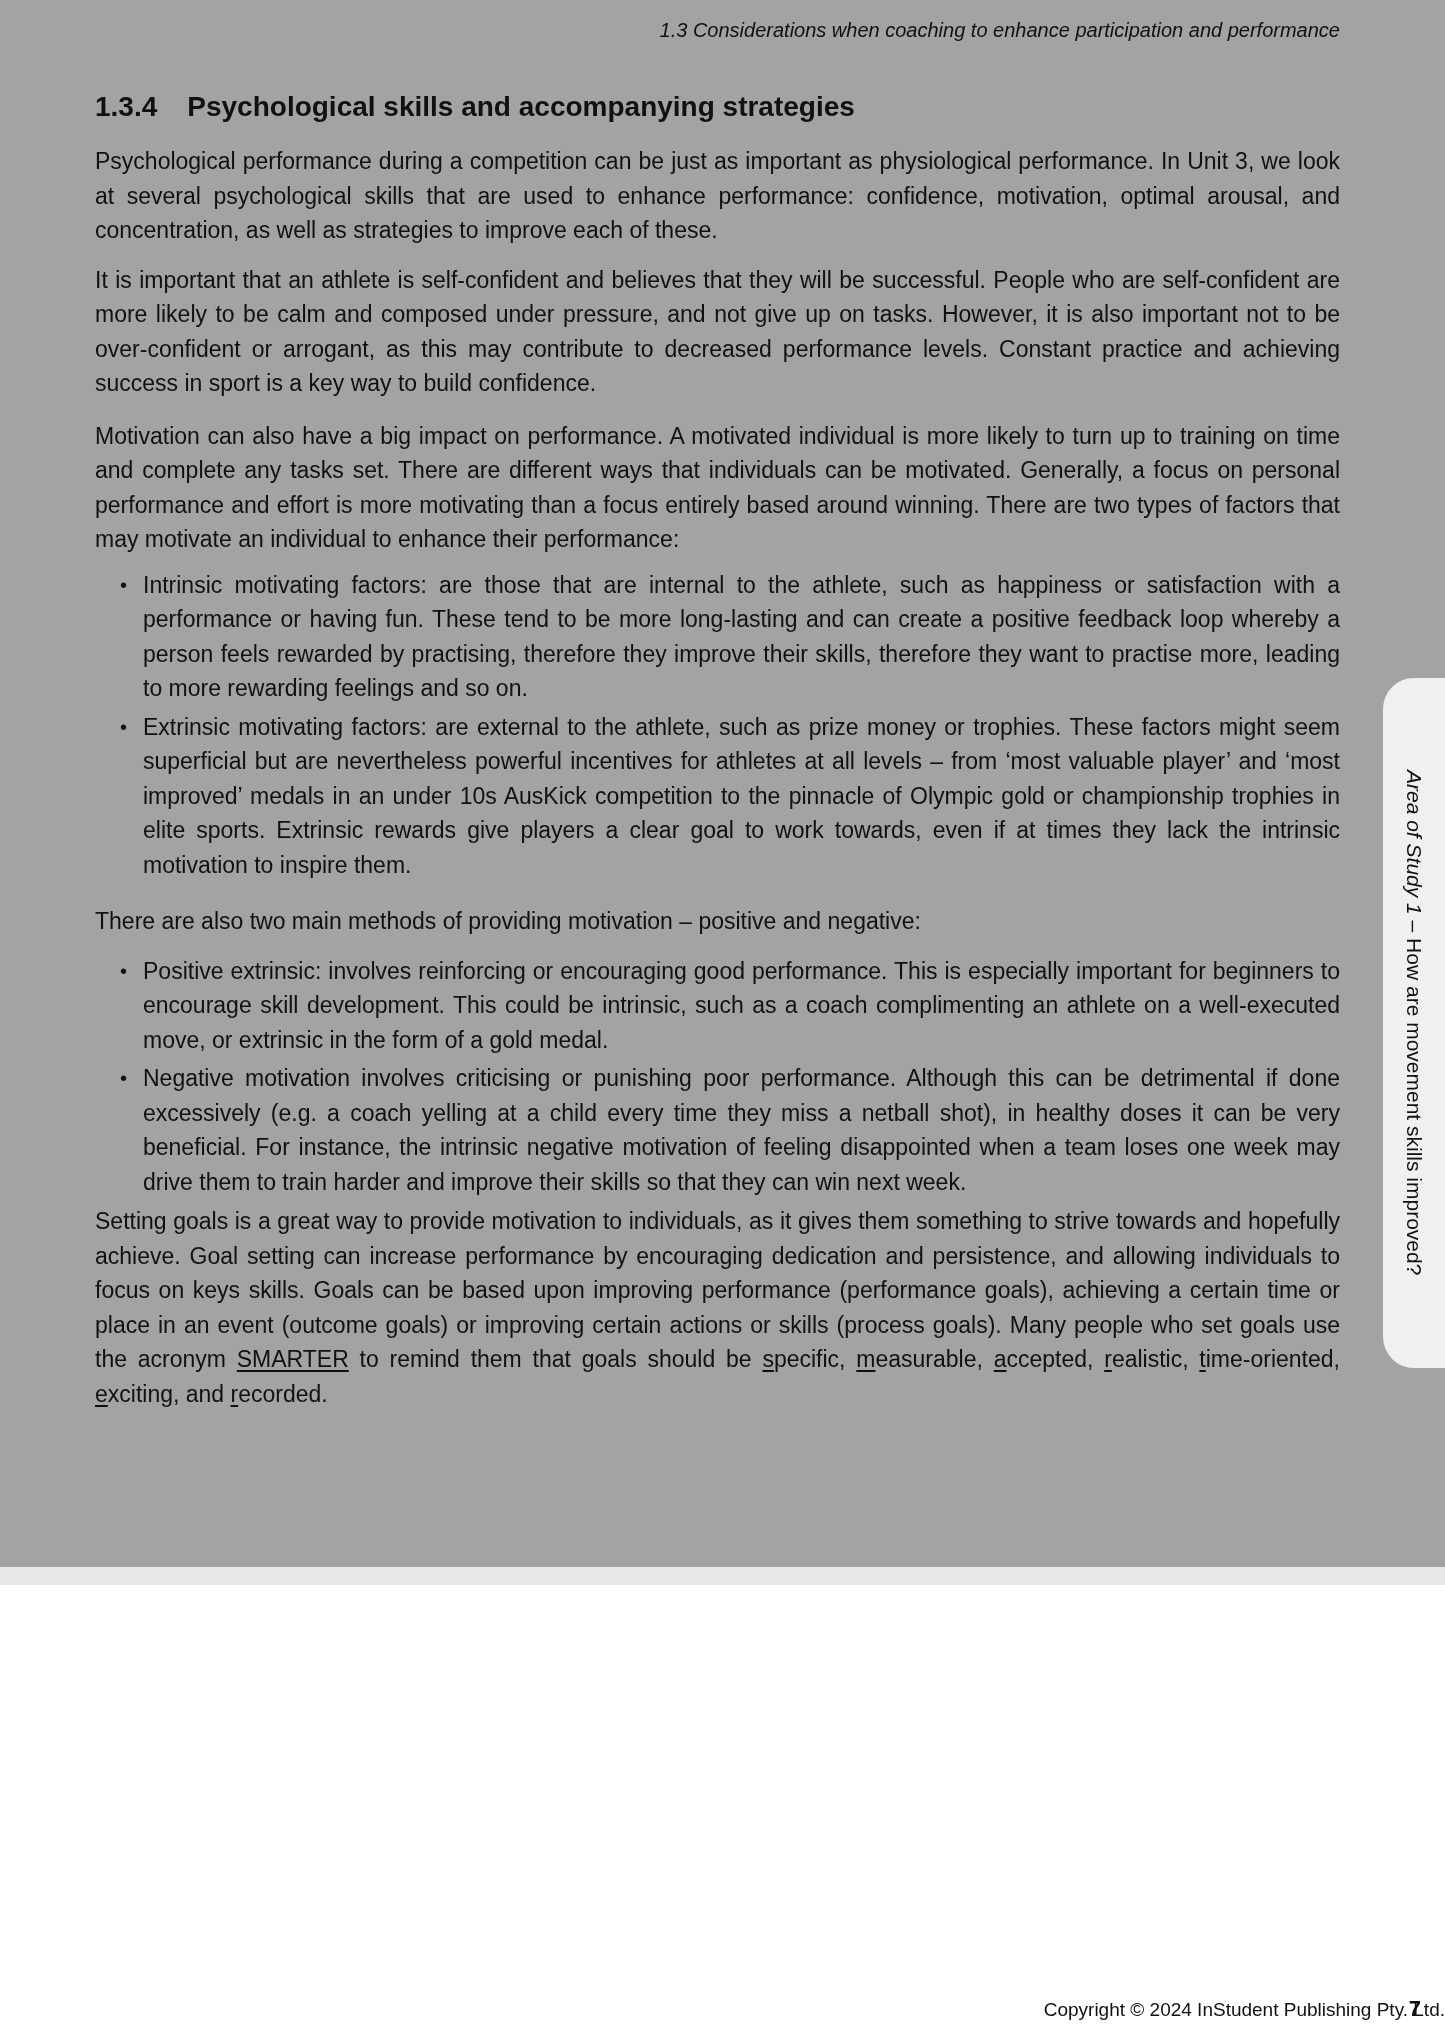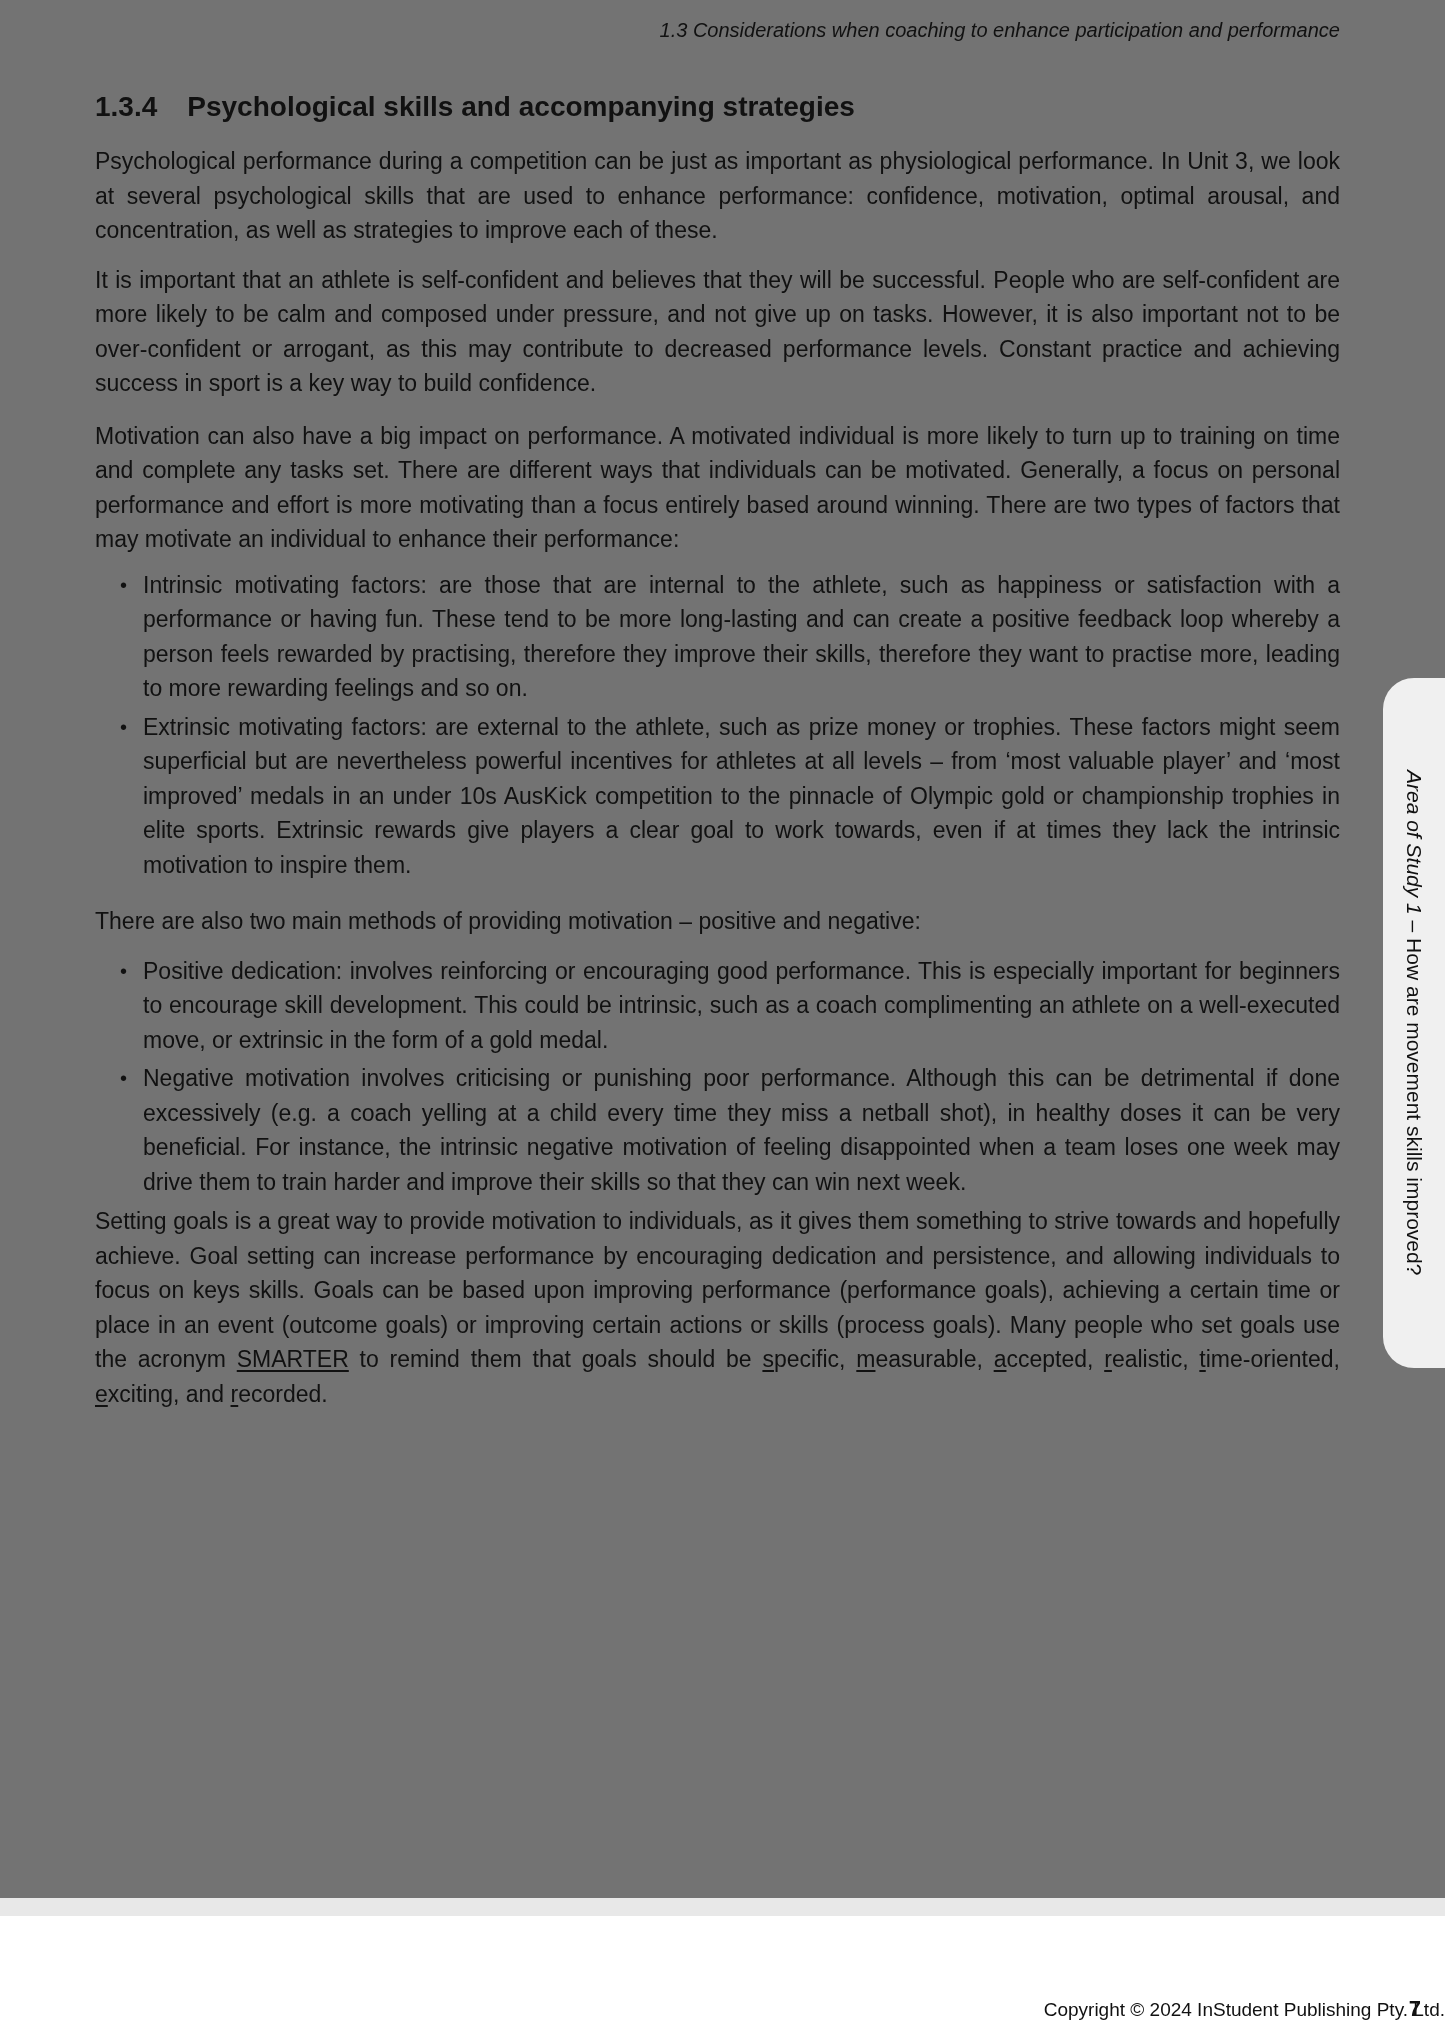--- a/index.html
+++ b/index.html
@@ -6,22 +6,22 @@
   html, body { margin: 0; padding: 0; }
   body {
     width: 1445px; height: 2043px;
     background: #ffffff;
     font-family: "Liberation Sans", sans-serif;
     color: #111111;
     overflow: hidden;
   }
   .page {
     position: relative;
-    width: 1445px; height: 1916px;
-    background: #737373;
+    width: 1445px; height: 1585px;
+    background: #a3a3a3;
   }
   .content {
     position: absolute;
     left: 95px;
     width: 1245px;
     top: 0;
   }
   .running-head {
     margin: 0;
     padding-top: 18px;
@@ -149,21 +149,21 @@
         <span class="bullet-marker">•</span>
         <span class="lead-bold">Extrinsic motivating factors:</span><span> are external to the athlete, such as prize money or trophies. These factors might seem superficial but are nevertheless powerful incentives for athletes at all levels – from ‘most valuable player’ and ‘most improved’ medals in an under 10s AusKick competition to the pinnacle of Olympic gold or championship trophies in elite sports. Extrinsic rewards give players a clear goal to work towards, even if at times they lack the intrinsic motivation to inspire them.</span>
       </li>
     </ul>
 
     <p class="para-methods">There are also two main methods of providing motivation – positive and negative:</p>
 
     <ul class="bullet-list method-bullets">
       <li>
         <span class="bullet-marker">•</span>
-        <span class="lead-bold">Positive dedication:</span><span> involves reinforcing or encouraging good performance. This is especially important for beginners to encourage skill development. This could be intrinsic, such as a coach complimenting an athlete on a well-executed move, or extrinsic in the form of a gold medal.</span>
+        <span class="lead-bold">Positive extrinsic:</span><span> involves reinforcing or encouraging good performance. This is especially important for beginners to encourage skill development. This could be intrinsic, such as a coach complimenting an athlete on a well-executed move, or extrinsic in the form of a gold medal.</span>
       </li>
       <li>
         <span class="bullet-marker">•</span>
         <span class="lead-bold">Negative motivation</span><span> involves criticising or punishing poor performance. Although this can be detrimental if done excessively (e.g. a coach yelling at a child every time they miss a netball shot), in healthy doses it can be very beneficial. For instance, the intrinsic negative motivation of feeling disappointed when a team loses one week may drive them to train harder and improve their skills so that they can win next week.</span>
       </li>
     </ul>
 
     <p class="para-goals"><span>Setting goals is a great way to provide motivation to individuals, as it gives them something to strive towards and hopefully achieve. Goal setting can increase performance by encouraging dedication and persistence, and allowing individuals to focus on keys skills. Goals can be based upon improving performance (performance goals), achieving a certain time or place in an event (outcome goals) or improving certain actions or skills (process goals). Many people who set goals use the acronym </span><span class="seg-u">SMARTER</span><span> to remind them that goals should be </span><span class="seg-u">s</span><span>pecific, </span><span class="seg-u">m</span><span>easurable, </span><span class="seg-u">a</span><span>ccepted, </span><span class="seg-u">r</span><span>ealistic, </span><span class="seg-u">t</span><span>ime-oriented, </span><span class="seg-u">e</span><span>xciting, and </span><span class="seg-u">r</span><span>ecorded.</span></p>
 
   </div>

